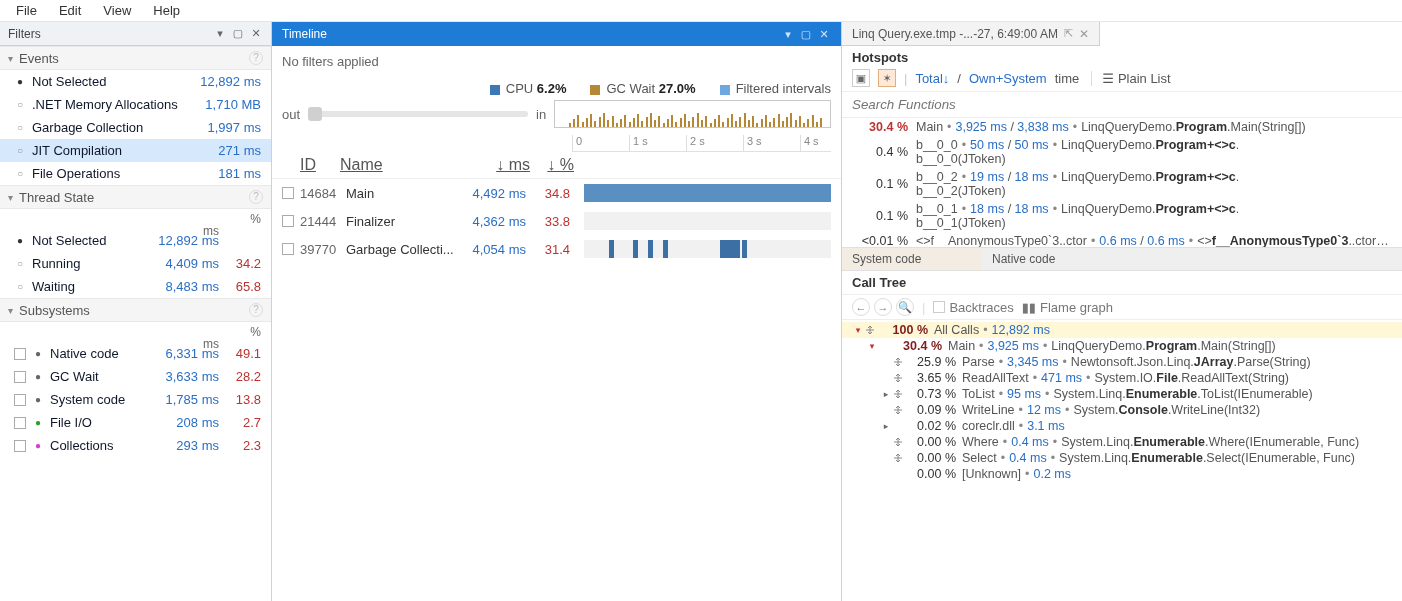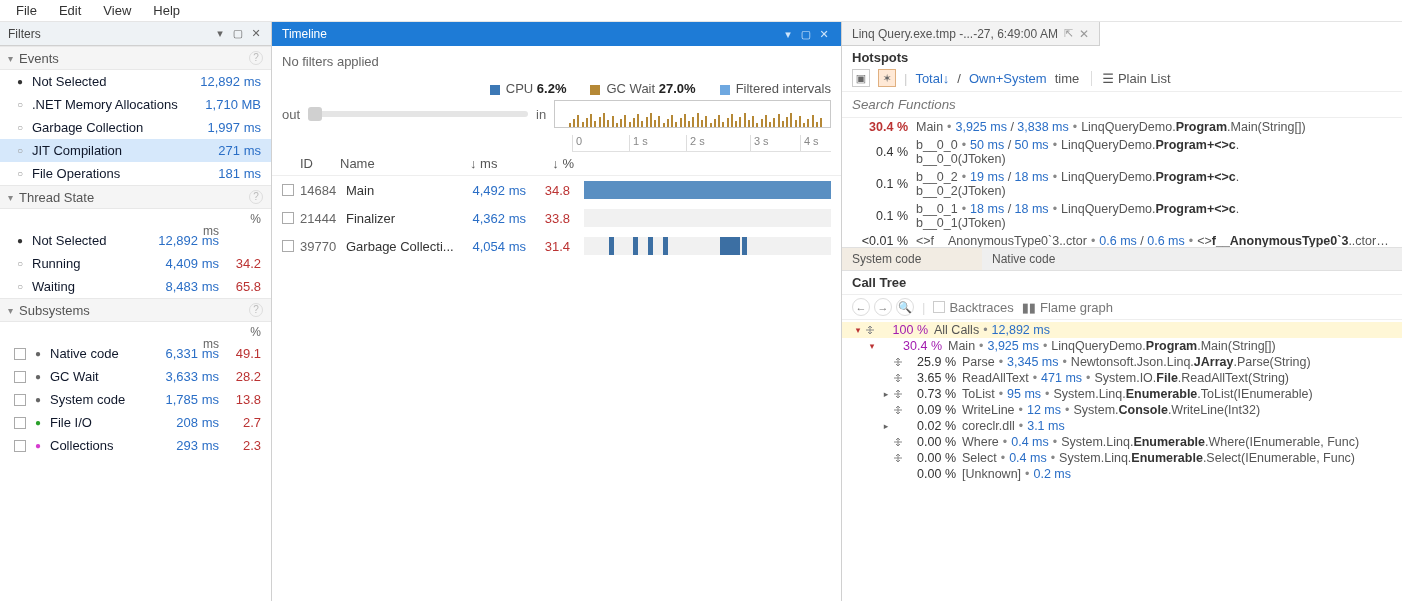--- a/index.html
+++ b/index.html
@@ -56,24 +56,24 @@
   .zoom { display: flex; align-items: center; padding: 2px 10px 6px; color: #666; }
   .zoom .track { flex: 0 0 220px; height: 6px; background: #e5e5e5; border-radius: 3px; margin: 0 8px; position: relative; }
   .zoom .thumb { position: absolute; left: 0; top: -4px; width: 14px; height: 14px; background: #d0d0d0; border-radius: 3px; }
   .zoom .overview { flex: 1; height: 28px; border: 1px solid #c9c9c9; margin-left: 8px; position: relative; background: #fff; }
   .ov-trace { position: absolute; inset: 0; }
   .ov-trace .b { position: absolute; bottom: 0; width: 2px; background: #b58836; }
 
   .ruler { height: 18px; border-bottom: 1px solid #e0e0e0; position: relative; margin: 0 10px 0 300px; color: #888; font-size: 11px; }
   .ruler span { position: absolute; top: 1px; border-left: 1px solid #ddd; padding-left: 3px; height: 16px; }
 
-  .tl-hdr { display: flex; padding: 4px 10px; color: #555; font-size: 13px; border-bottom: 1px solid #eee; }
+  .tl-hdr { display: flex; padding: 4px 10px; color: #555; font-size: 16px; border-bottom: 1px solid #eee; text-decoration: underline; }
   .tl-hdr .c-id { width: 58px; padding-left: 18px; }
   .tl-hdr .c-name { width: 130px; }
-  .tl-hdr .c-ms { width: 60px; text-align: left; }
+  .tl-hdr .c-ms { width: 60px; text-align: right; }
   .tl-hdr .c-pct { width: 44px; text-align: right; }
 
   .thread-row { display: flex; align-items: center; padding: 4px 10px; height: 28px; }
   .thread-row .chk { margin-left: 0; }
   .thread-row .c-id { width: 46px; color: #666; }
   .thread-row .c-name { width: 120px; color: #333; white-space: nowrap; overflow: hidden; text-overflow: ellipsis; }
   .thread-row .c-ms { width: 60px; text-align: right; color: #2a6ec6; }
   .thread-row .c-pct { width: 44px; text-align: right; color: #b33; }
   .thread-row .bar { flex: 1; height: 18px; background: #f1f1f1; margin-left: 14px; position: relative; }
   .thread-row .bar .seg { position: absolute; top: 0; bottom: 0; }
@@ -117,21 +117,21 @@
   .ct-toolbar .opt { display: flex; align-items: center; gap: 4px; cursor: pointer; }
 
   .tree { flex: 1; overflow: auto; padding: 2px 0; }
   .trow { display: flex; align-items: center; padding: 1px 10px; font-size: 12.5px; white-space: nowrap; }
   .trow.highlight { background: #fff7d6; }
   .trow .indent { display: inline-block; }
   .trow .exp { width: 12px; color: #666; font-size: 9px; display: inline-block; text-align: center; }
   .trow .fold { width: 12px; color: #888; display: inline-flex; align-items: center; justify-content: center; }
   .trow .fold svg { width: 10px; height: 10px; }
   .trow .pct { width: 52px; text-align: right; margin-right: 6px; color: #333; }
-  .trow .pct.red { color: #a21caf; font-weight: 400; }
+  .trow .pct.red { color: #7f1d1d; font-weight: 700; }
   .trow .txt { color: #555; }
   .trow .ms { color: #2a6ec6; }
   .trow .bold { font-weight: 600; color: #333; }
 </style>
 </head>
 <body>
 
 <div class="menubar">
   <span>File</span>
   <span>Edit</span>
@@ -353,21 +353,21 @@
             <div class="b" style="left: 94.9%; height: 5px;"></div>
             <div class="b" style="left: 96.45%; height: 9px;"></div>
           </div>
       </div>
     </div>
 
     <div class="ruler" id="ruler">
         <span style="left: 0%;">0</span>
         <span style="left: 22%;">1 s</span>
         <span style="left: 44%;">2 s</span>
-        <span style="left: 66%; margin-left: 7px;">3 s</span>
+        <span style="left: 66%;">3 s</span>
         <span style="left: 88%;">4 s</span>
       </div>
 
     <div class="tl-hdr">
       <span class="c-id">ID</span>
       <span class="c-name">Name</span>
       <span class="c-ms">↓  ms</span>
       <span class="c-pct">↓  %</span>
     </div>
 

